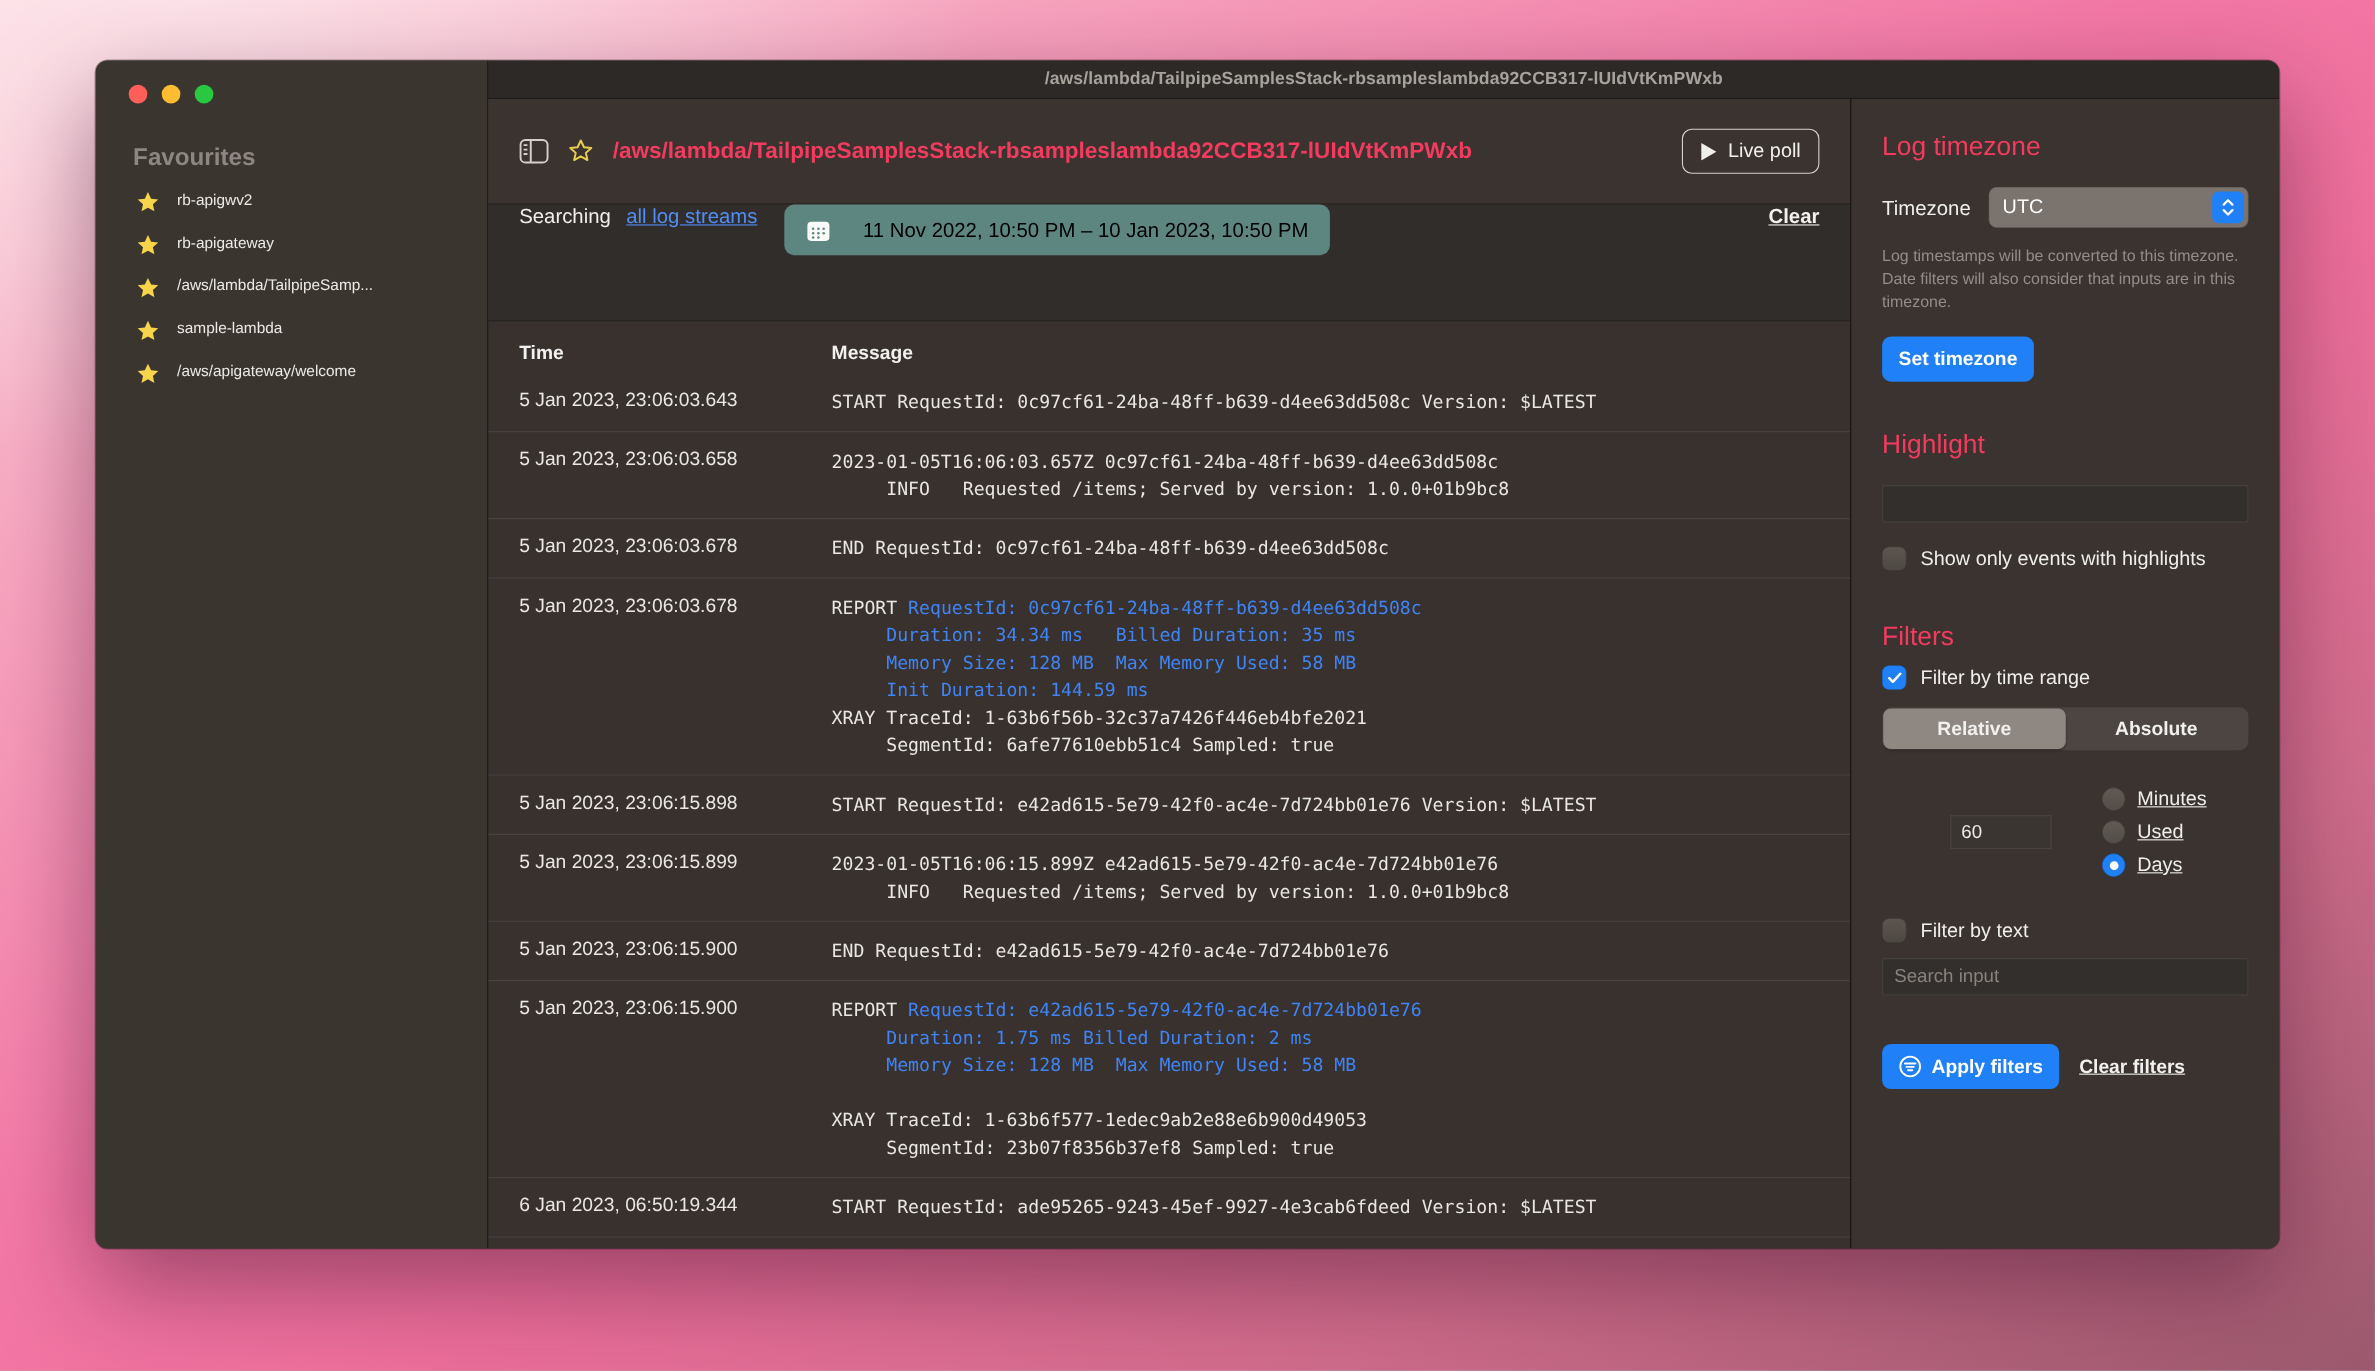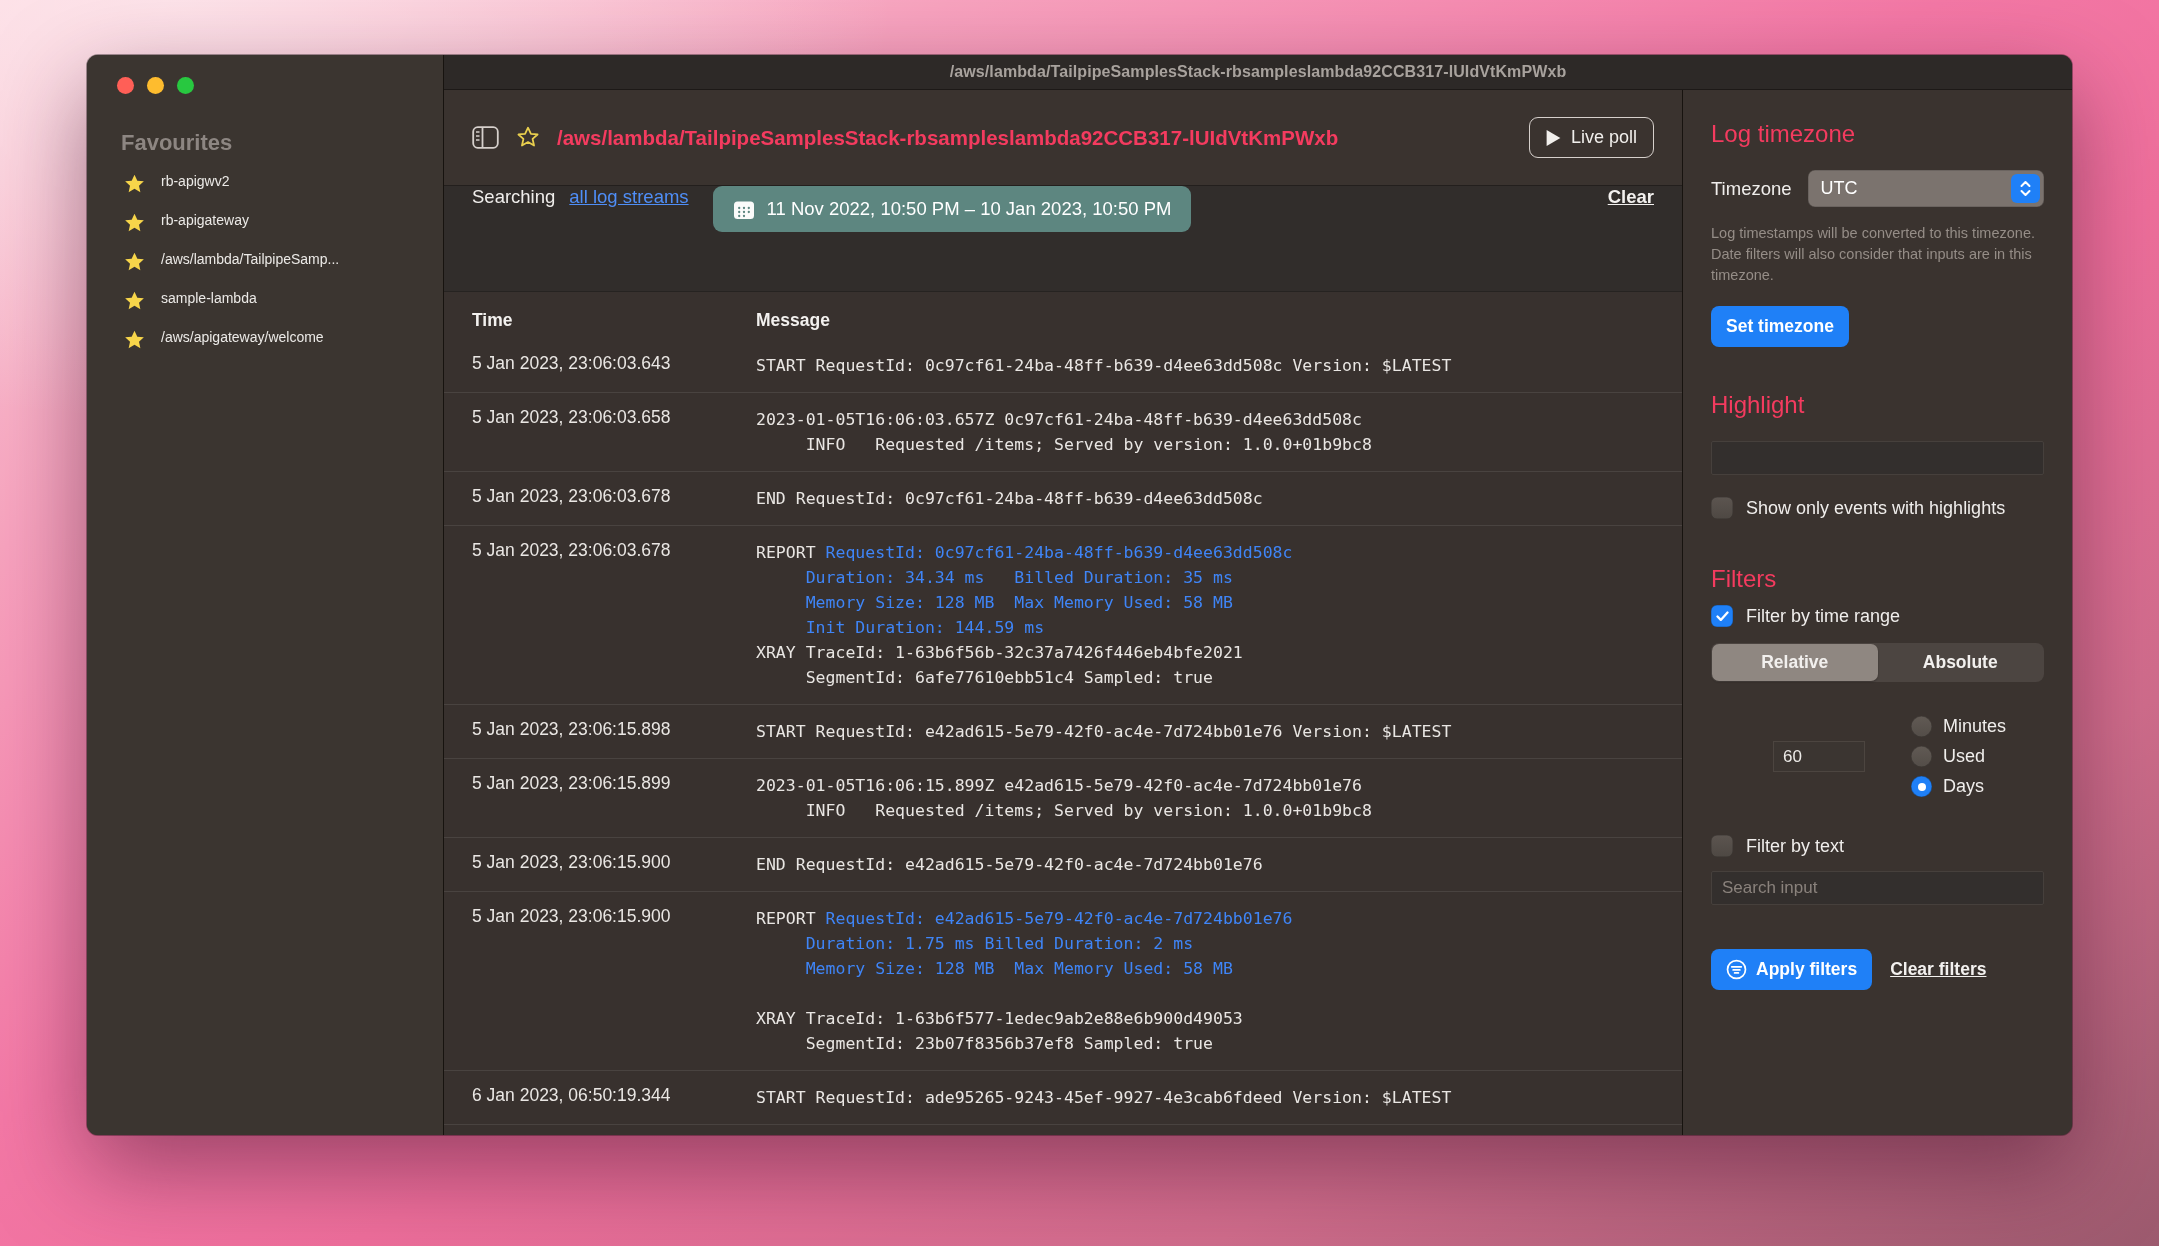--- a/index.html
+++ b/index.html
@@ -35,22 +35,22 @@
   .main-header { height:96px; flex:none; display:flex; align-items:center; gap:16px; padding:0 28px;
                  background:#3a332f; border-bottom:1px solid #231f1d; }
   .group-title { color:#f43b5f; font-size:20.5px; font-weight:600; white-space:nowrap; overflow:hidden; text-overflow:ellipsis; flex:0 1 auto; }
   .spacer { flex:1; }
   .livepoll { display:flex; align-items:center; gap:10px; border:1.5px solid #d6d0cc; border-radius:9px;
               padding:9px 16px; color:#f1efec; font-size:18px; background:transparent; cursor:pointer; }
   .search-strip { height:106px; flex:none; display:flex; align-items:flex-start; padding:0 28px; gap:14px;
                   background:#312d2b; border-bottom:1px solid rgba(0,0,0,.22); }
   .search-label { color:#f0eeec; font-size:18.5px; }
   .streams-link { color:#4f8ef7; font-size:18.5px; text-decoration:underline; cursor:pointer; margin-right:10px; }
-  .date-pill { display:flex; align-items:center; gap:12px; background:#5d8680; border-radius:9px;
-               padding:12px 20px; color:#ffffff; font-size:18.5px; font-weight:500; cursor:pointer; }
+  .date-pill { display:flex; align-items:center; gap:30px; background:#5d8680; border-radius:9px;
+               padding:12px 20px; color:#000000; font-size:18.5px; font-weight:500; cursor:pointer; }
   .clear-link { color:#f3f1ef; font-size:18.5px; font-weight:600; text-decoration:underline; cursor:pointer; }
   
   .log { flex:1; overflow:hidden; }
   .lrow { display:flex; border-bottom:1px solid rgba(255,255,255,.09); padding:14px 0; }
   .lrow.header { border-bottom:none; padding:18px 0 8px 0; }
   .cell-time { width:312px; flex:none; padding-left:28px; color:#eae7e4; font-size:17.5px; }
   .cell-msg { flex:1; padding-right:20px; }
   .hdr { color:#f3f1ef; font-weight:700; font-size:17.5px; font-family:"Liberation Sans",sans-serif; }
   .msg { font-family:"DejaVu Sans Mono", monospace; font-size:16.5px; line-height:25px;
          white-space:pre-wrap; word-break:break-word; color:#e9e6e3; }
@@ -90,21 +90,21 @@
   .amount-row { display:flex; margin-top:34px; }
   .amount-input { width:92px; height:31px; background:#3b3531; border:1px solid #4c4540; color:#eceae7;
                   font-size:17px; padding:0 9px; margin-left:62px; align-self:center;
                   font-family:"Liberation Sans",sans-serif; }
   .unit-list { display:flex; flex-direction:column; gap:9px; margin-left:46px; }
   .unit-row { display:flex; align-items:center; gap:11px; cursor:pointer; }
   .radio { width:21px; height:21px; border-radius:50%; background:linear-gradient(#615a54,#534d48);
            box-shadow:inset 0 0 0 .5px rgba(0,0,0,.3); flex:none; }
   .radio.selected { background:#1f80f7; display:flex; align-items:center; justify-content:center; }
   .radio-dot { width:8px; height:8px; border-radius:50%; background:#fff; }
-  .unit-label { color:#f0eeec; font-size:18px; }
+  .unit-label { color:#f0eeec; font-size:18px;text-decoration:underline; }
   .ftr-text-check { margin-top:38px; }
   .search-field { margin-top:14px; }
   .search-field::placeholder { color:#8a827c; }
   .actions-row { display:flex; align-items:center; gap:18px; margin-top:44px; }
   .clear-filters { color:#f3f1ef; font-size:17.5px; font-weight:600; text-decoration:underline; cursor:pointer; }
 </style>
 </head>
 <body>
 
 <div class="window">

